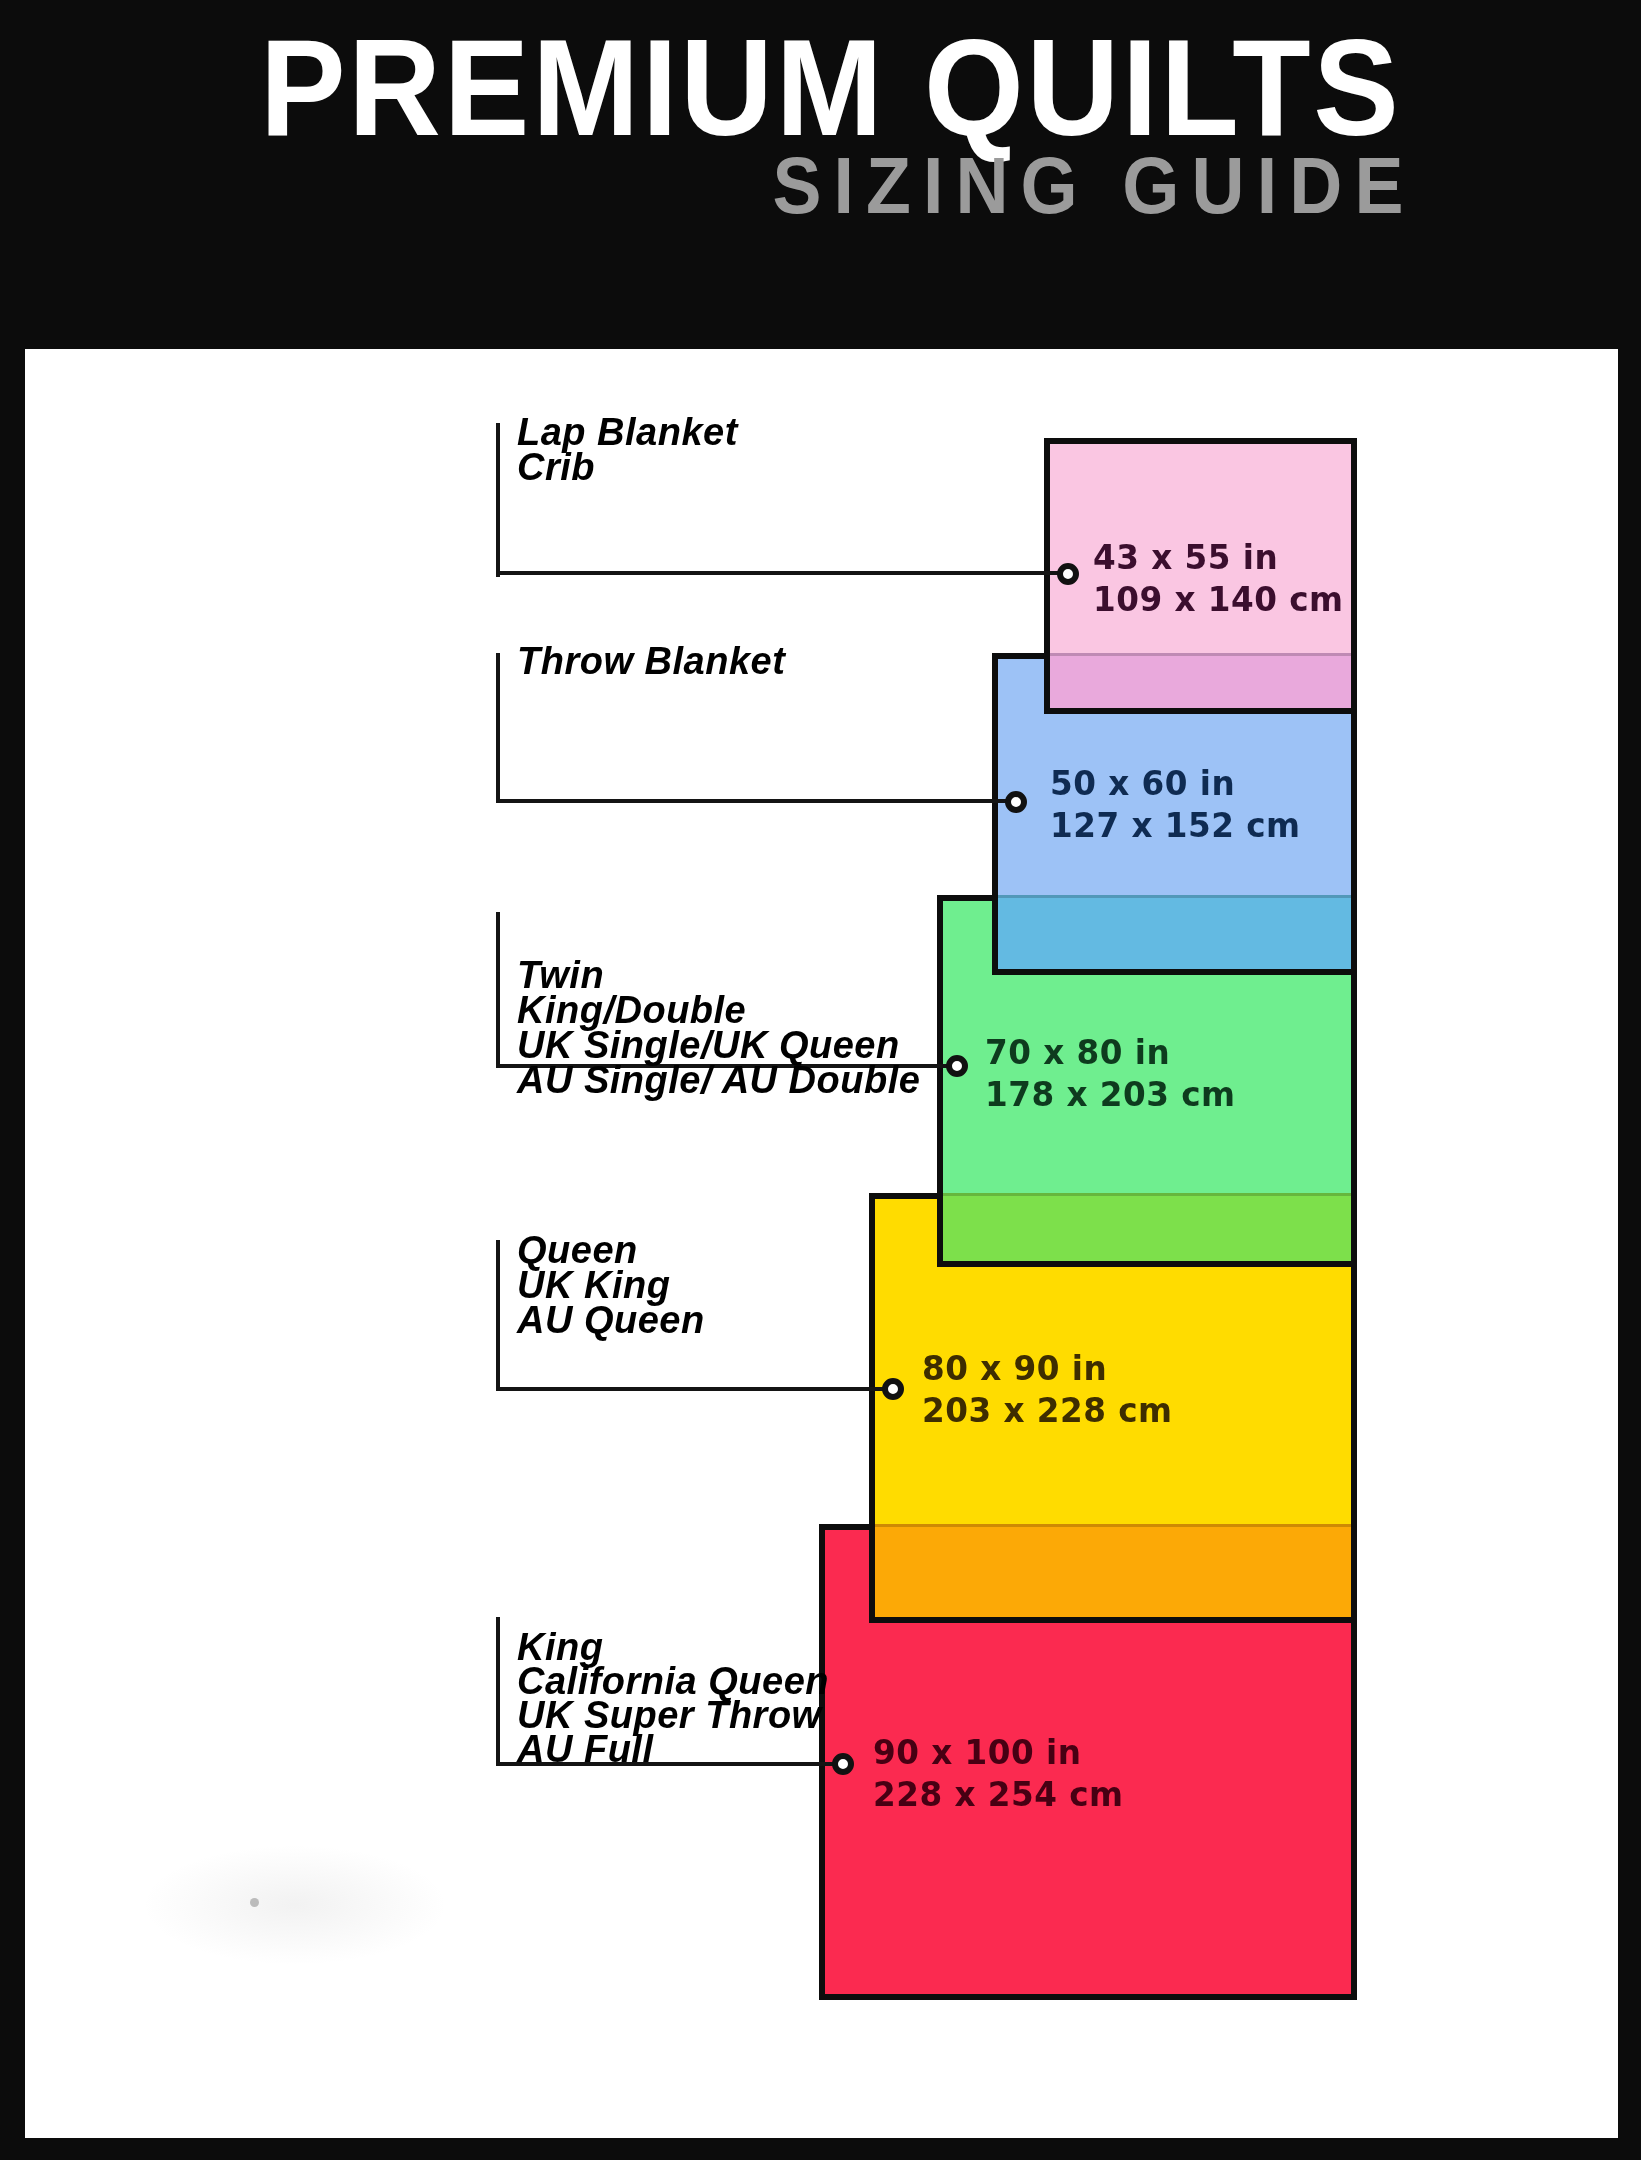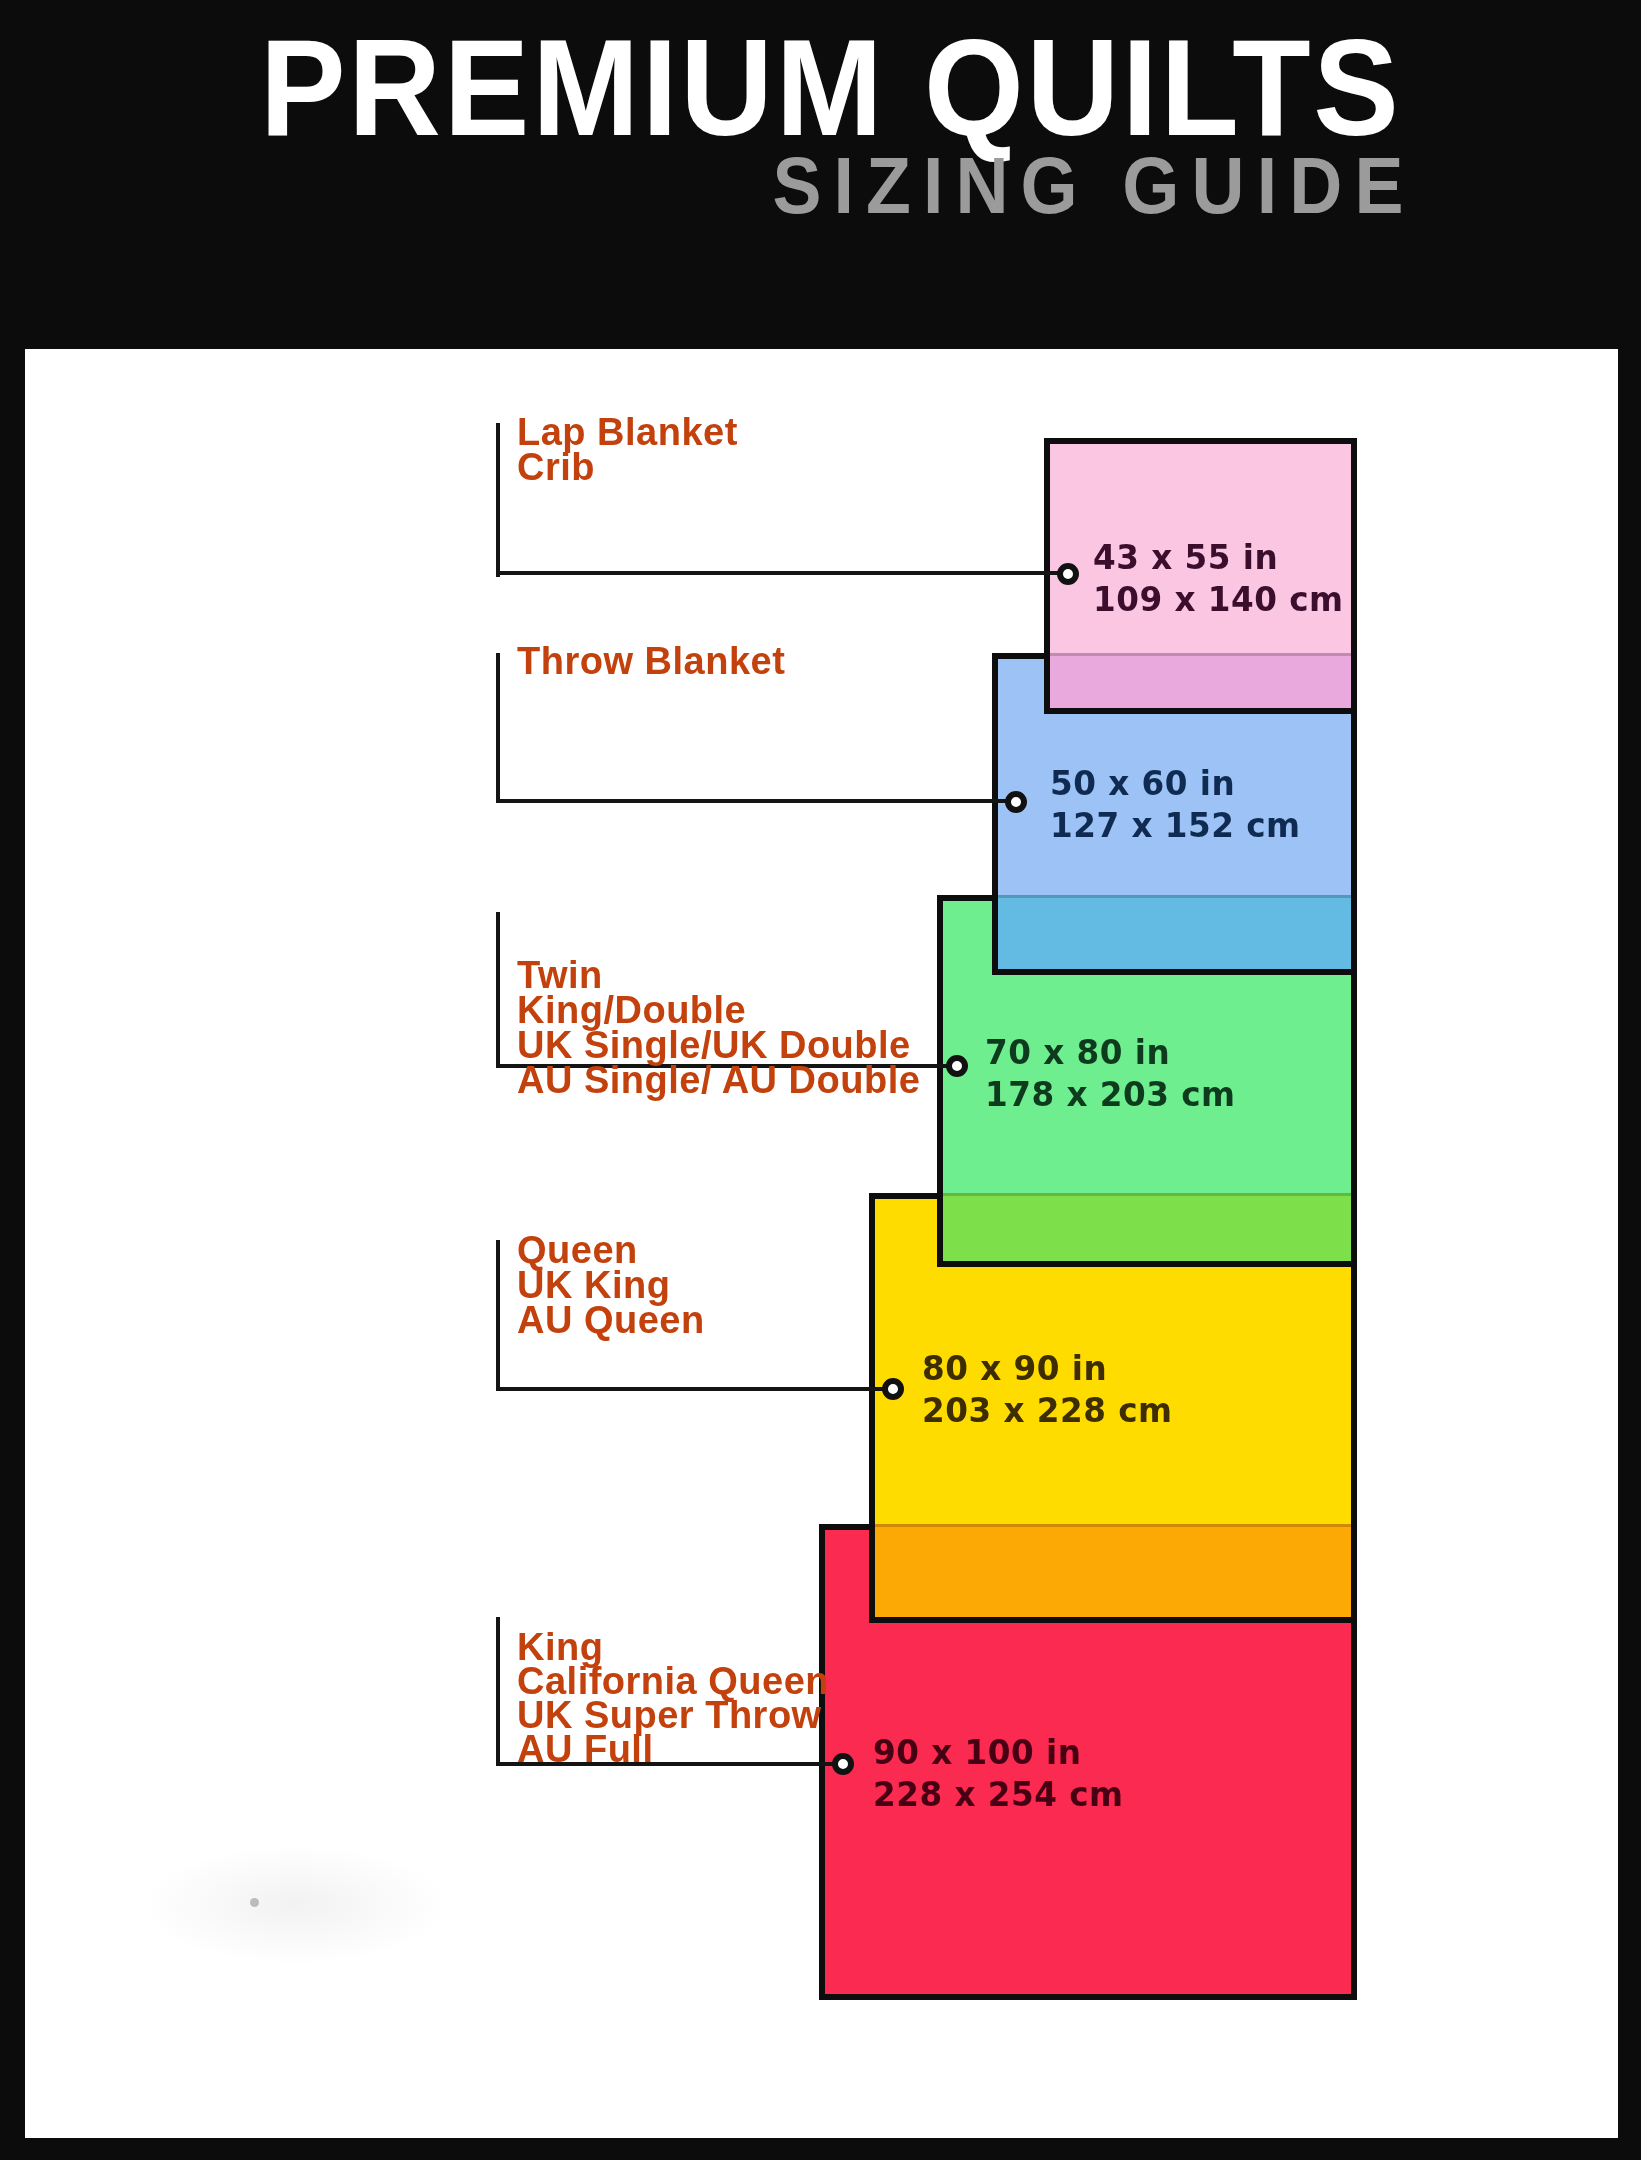--- a/index.html
+++ b/index.html
@@ -43,22 +43,22 @@
   .lead{position:absolute;background:#141414;z-index:6;}
   .lead-v{width:4px;}
   .lead-h{height:4px;}
   .dot{
     position:absolute;width:22px;height:22px;box-sizing:border-box;z-index:7;
     border:6px solid #111111;border-radius:50%;background:#ffffff;
   }
 
   
   .label-block{
-    position:absolute;left:517px;z-index:6;color:#c2410c;
-    font-size:38px;font-weight:700;line-height:35px;letter-spacing:0.5px;white-space:nowrap;
+    position:absolute;left:517px;z-index:6;color:#000000;
+    font-size:38px;font-weight:700;line-height:35px;letter-spacing:0.5px;white-space:nowrap;font-style:italic;
   }
   
   .dim-block{
     position:absolute;z-index:8;font-size:34px;font-weight:700;line-height:42px;
     letter-spacing:0.5px;white-space:nowrap;transform:scaleX(0.96);transform-origin:0 0;
     font-family:"DejaVu Sans","Liberation Sans",sans-serif;
   }
 
   
   .smudge{position:absolute;left:130px;top:1840px;width:330px;height:130px;z-index:0;
@@ -118,21 +118,21 @@
 <div class="label-block" style="top:415px;">
   <div>Lap Blanket</div>
   <div>Crib</div>
 </div>
 <div class="label-block" style="top:644px;">
   <div>Throw Blanket</div>
 </div>
 <div class="label-block" style="top:910px;margin-top:48px;">
   <div>Twin</div>
   <div>King/Double</div>
-  <div>UK Single/UK Double</div>
+  <div>UK Single/UK Queen</div>
   <div>AU Single/ AU Double</div>
 </div>
 <div class="label-block" style="top:1233px;">
   <div>Queen</div>
   <div>UK King</div>
   <div>AU Queen</div>
 </div>
 <div class="label-block" style="top:1630px;line-height:34px;">
   <div>King</div>
   <div>California Queen</div>

